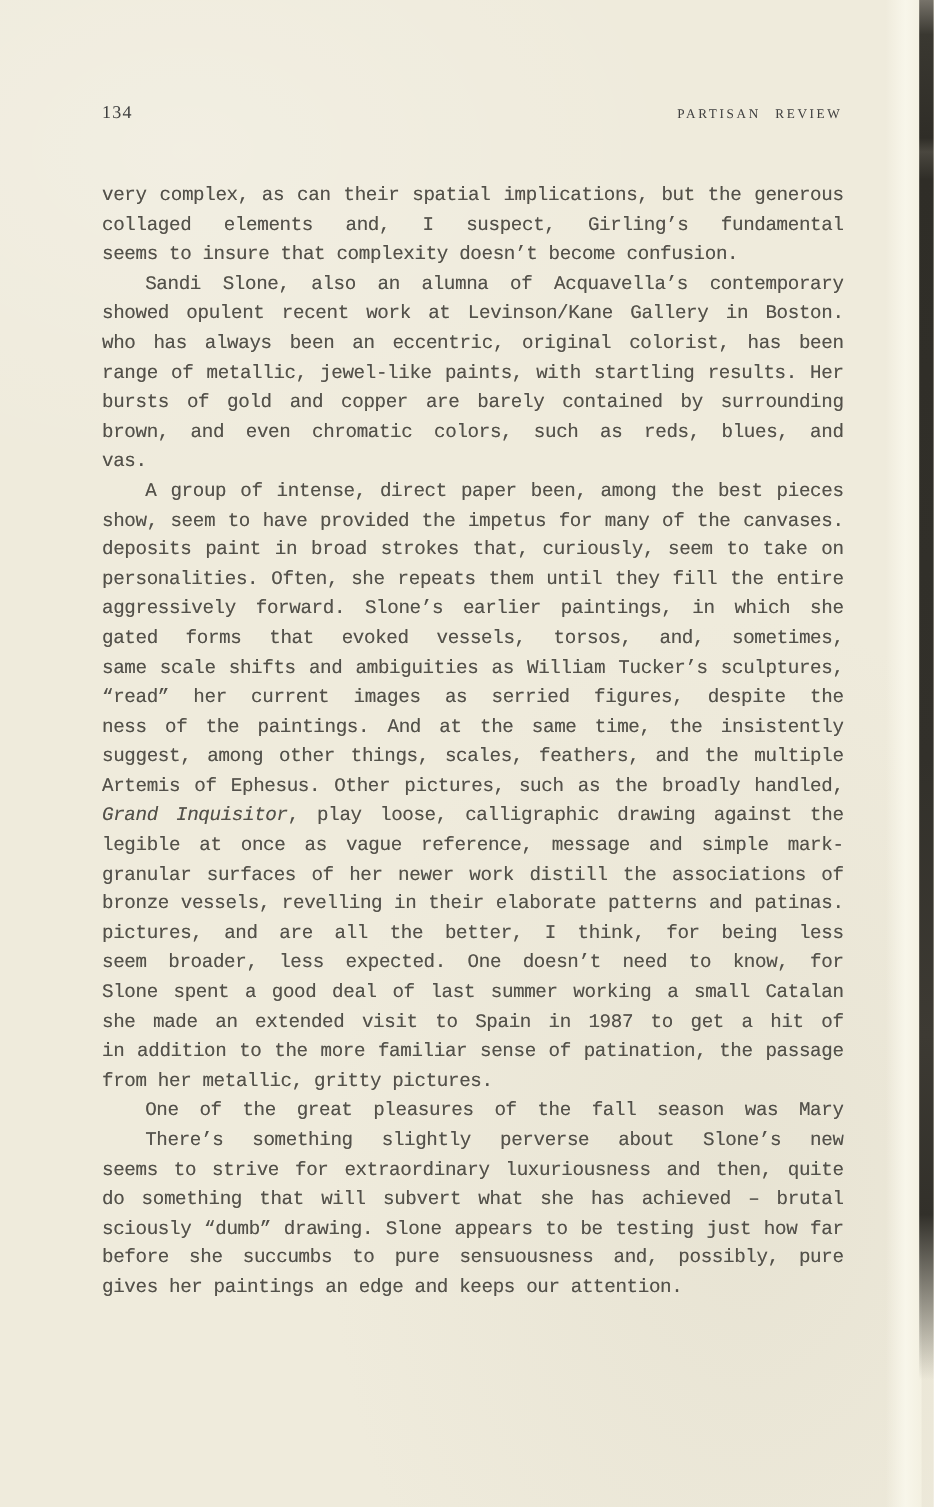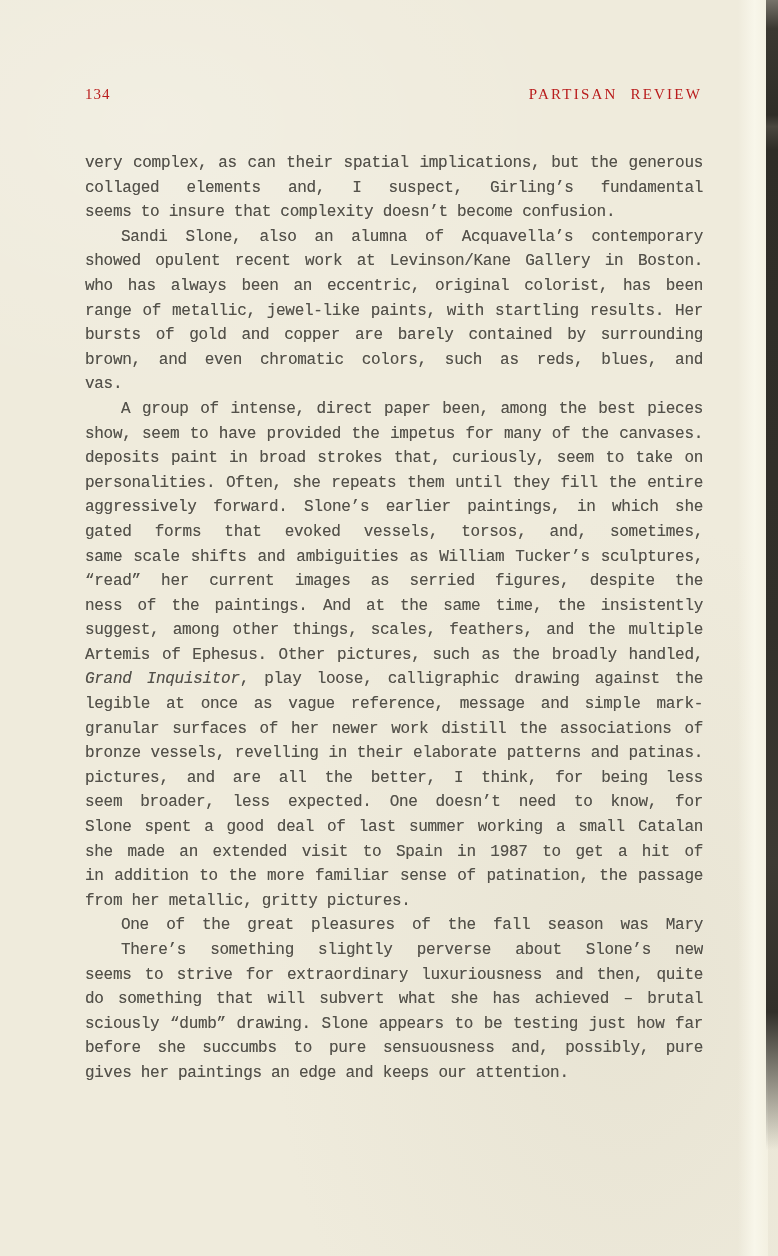--- a/index.html
+++ b/index.html
@@ -62,30 +62,30 @@
     background: linear-gradient(90deg, rgba(120,115,100,0) 0%, rgba(120,115,100,0.18) 100%);
   }
   .header {
     position: absolute;
     top: 86px;
     left: 85px;
     width: 617px;
     display: flex;
     justify-content: space-between;
     align-items: baseline;
-    color: #b91c1c;
+    color: #404040;
     font-size: 15px;
   }
   .page-number {
     letter-spacing: 1px;
   }
   .journal-title {
     letter-spacing: 2.2px;
     word-spacing: 7px;
-    font-size: 15px;
+    font-size: 11px;
   }
   .body-text {
     position: absolute;
     top: 151px;
     left: 85px;
     width: 618px;
     color: #53514a;
     font-size: 16px;
     letter-spacing: -0.3px;
     text-shadow: 0 0 0.5px rgba(83,81,74,0.55);

